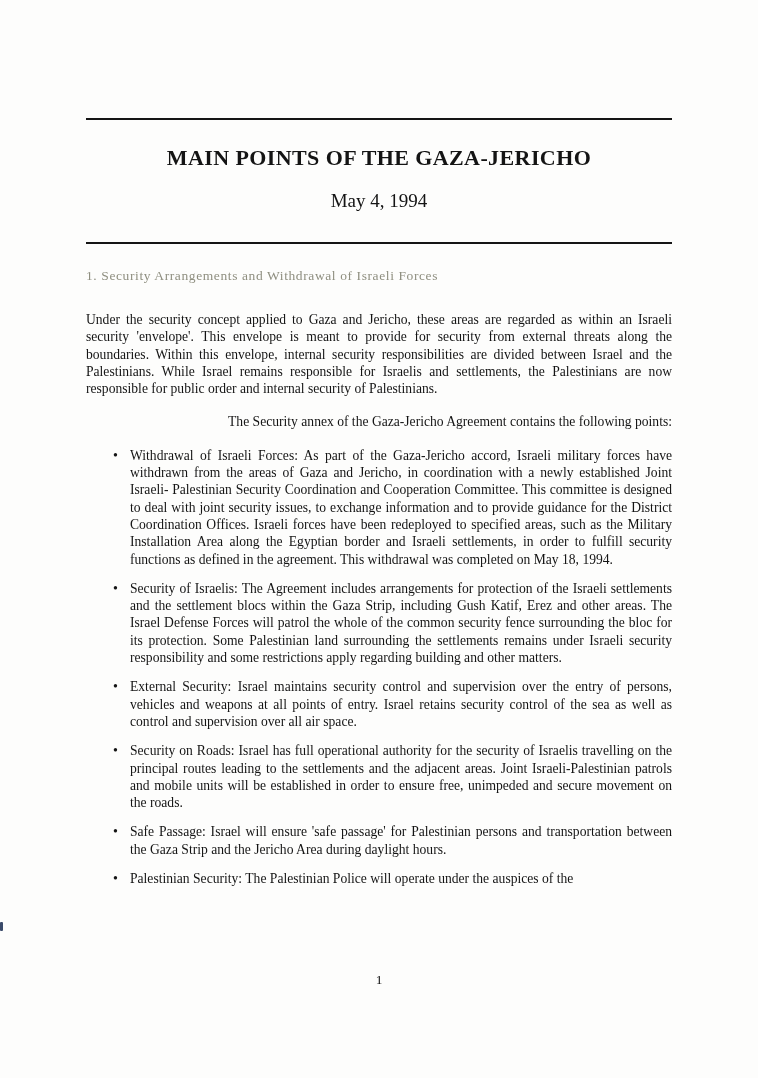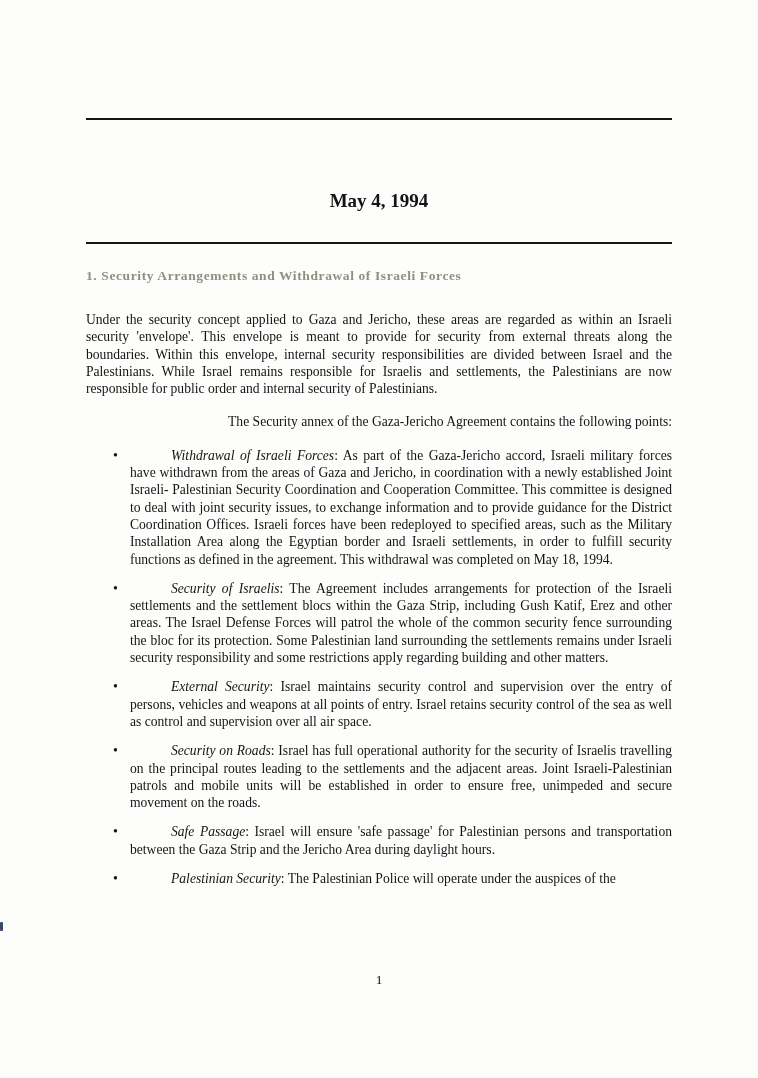--- a/index.html
+++ b/index.html
@@ -33,32 +33,32 @@
 
   .doc-title {
     font-size: 22px;
     font-weight: bold;
     letter-spacing: 0.4px;
     line-height: 31px;
   }
 
   .doc-date {
     font-size: 19px;
-    font-weight: bold;
+    font-weight: normal;
     margin-top: 17px;
   }
 
   .rule-bottom {
     margin-top: 30px;
   }
 
   .section-heading {
     margin-top: 24px;
     font-size: 13.5px;
-    font-weight: 700;
+    font-weight: 400;
     color: #8f8f80;
     filter: blur(0.55px);
     letter-spacing: 0.6px;
   }
 
   .body-text {
     font-size: 13.6px;
     line-height: 17.3px;
     text-align: justify;
   }
@@ -87,22 +87,20 @@
 
   ul.points li::before {
     content: "\2022";
     position: absolute;
     left: 0;
     top: 0;
     font-size: 14px;
   }
 
   .lead {
-    font-style: italic;
-    margin-left: 41px;
   }
 
   .page-number {
     position: absolute;
     left: 0;
     right: 0;
     top: 972px;
     text-align: center;
     font-size: 13.5px;
   }
@@ -119,21 +117,21 @@
 </style>
 </head>
 <body>
 
 <div class="page">
 
   <hr class="rule">
 
   <div class="title-block">
     <div class="doc-title">
-      <br>
+      <span>MAIN POINTS OF THE GAZA-JERICHO</span><br>
     </div>
     <div class="doc-date">May 4, 1994</div>
   </div>
 
   <hr class="rule rule-bottom">
 
   <div class="section-heading">1. Security Arrangements and Withdrawal of Israeli Forces</div>
 
   <p class="body-text para">Under the security concept applied to Gaza and Jericho, these areas are regarded as within an Israeli security 'envelope'. This envelope is meant to provide for security from external threats along the boundaries. Within this envelope, internal security responsibilities are divided between Israel and the Palestinians. While Israel remains responsible for Israelis and settlements, the Palestinians are now responsible for public order and internal security of Palestinians.</p>
 

